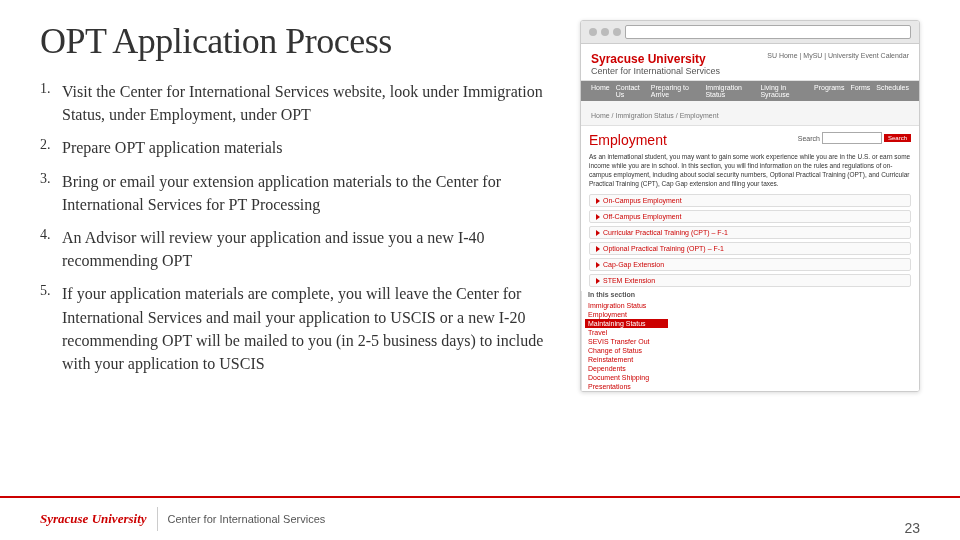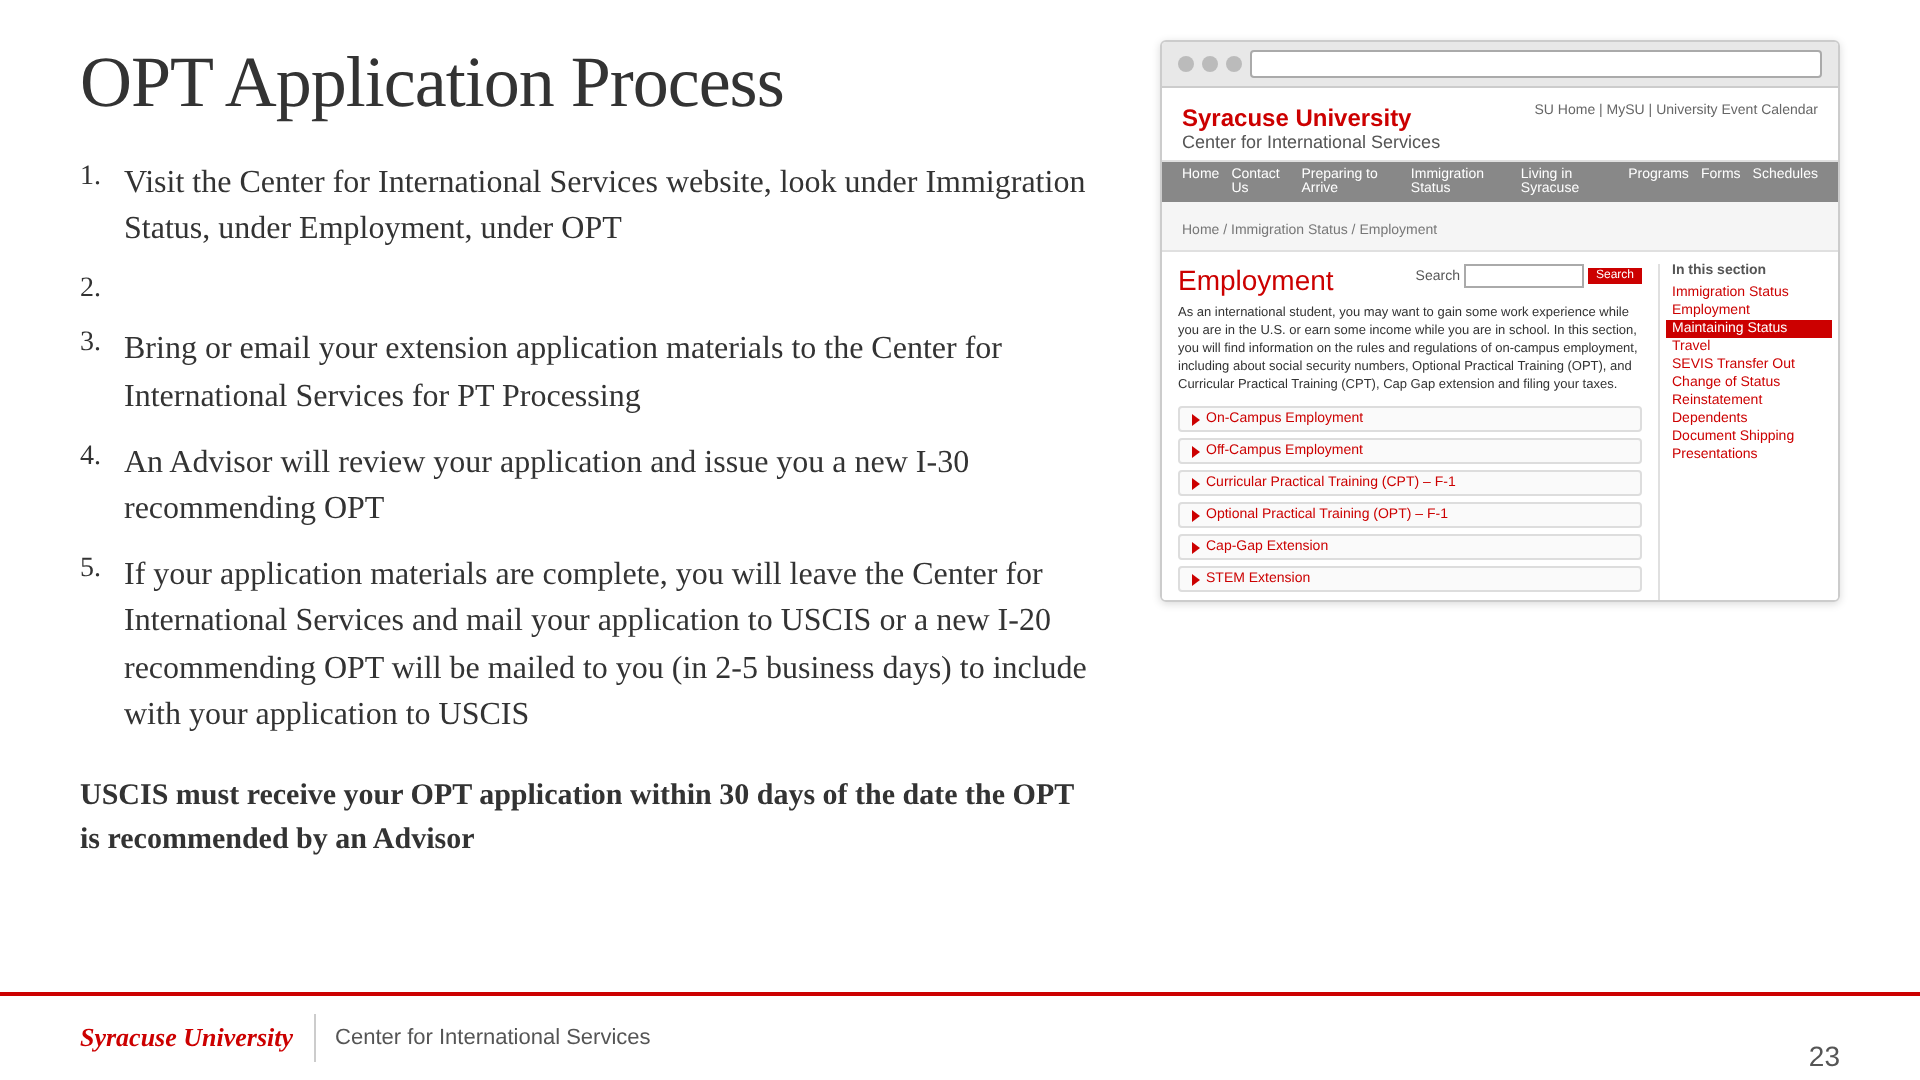--- a/index.html
+++ b/index.html
@@ -187,21 +187,21 @@
     }
 
     .breadcrumb-text {
       font-size: 7px;
       color: #777;
       font-family: Arial, sans-serif;
     }
 
     .site-body {
       display: flex;
-      flex-direction: row;
+      flex-direction: column;
       padding: 6px 0 0 0;
     }
 
     .site-main {
       flex: 1;
       padding: 0 8px;
     }
 
     .employment-heading {
       font-size: 14px;
@@ -370,36 +370,36 @@
       <h1 class="page-title">OPT Application Process</h1>
 
       <ol class="steps-list">
 
       <li class="step-item">
       <span class="step-number">1.</span>
       <span class="step-text">Visit the Center for International Services website, look under Immigration Status, under Employment, under OPT</span>
     </li>
           <li class="step-item">
       <span class="step-number">2.</span>
+      <span class="step-text">Prepare OPT application materials</span>
     </li>
           <li class="step-item">
       <span class="step-number">3.</span>
       <span class="step-text">Bring or email your extension application materials to the Center for International Services for PT Processing</span>
     </li>
           <li class="step-item">
       <span class="step-number">4.</span>
-      <span class="step-text">An Advisor will review your application and issue you a new I-30 recommending OPT</span>
+      <span class="step-text">An Advisor will review your application and issue you a new I-40 recommending OPT</span>
     </li>
           <li class="step-item">
       <span class="step-number">5.</span>
       <span class="step-text">If your application materials are complete, you will leave the Center for International Services and mail your application to USCIS or a new I-20 recommending OPT will be mailed to you (in 2-5 business days) to include with your application to USCIS</span>
     </li>
         </ol>
 
-      <p class="footer-text">USCIS must receive your OPT application within 30 days of the date the OPT is recommended by an Advisor</p>
     </div>
 
     <div class="right-column">
       <div class="browser-mockup">
         <div class="browser-bar">
           <div class="browser-dot"></div>
           <div class="browser-dot"></div>
           <div class="browser-dot"></div>
           <div class="browser-url"></div>
         </div>

